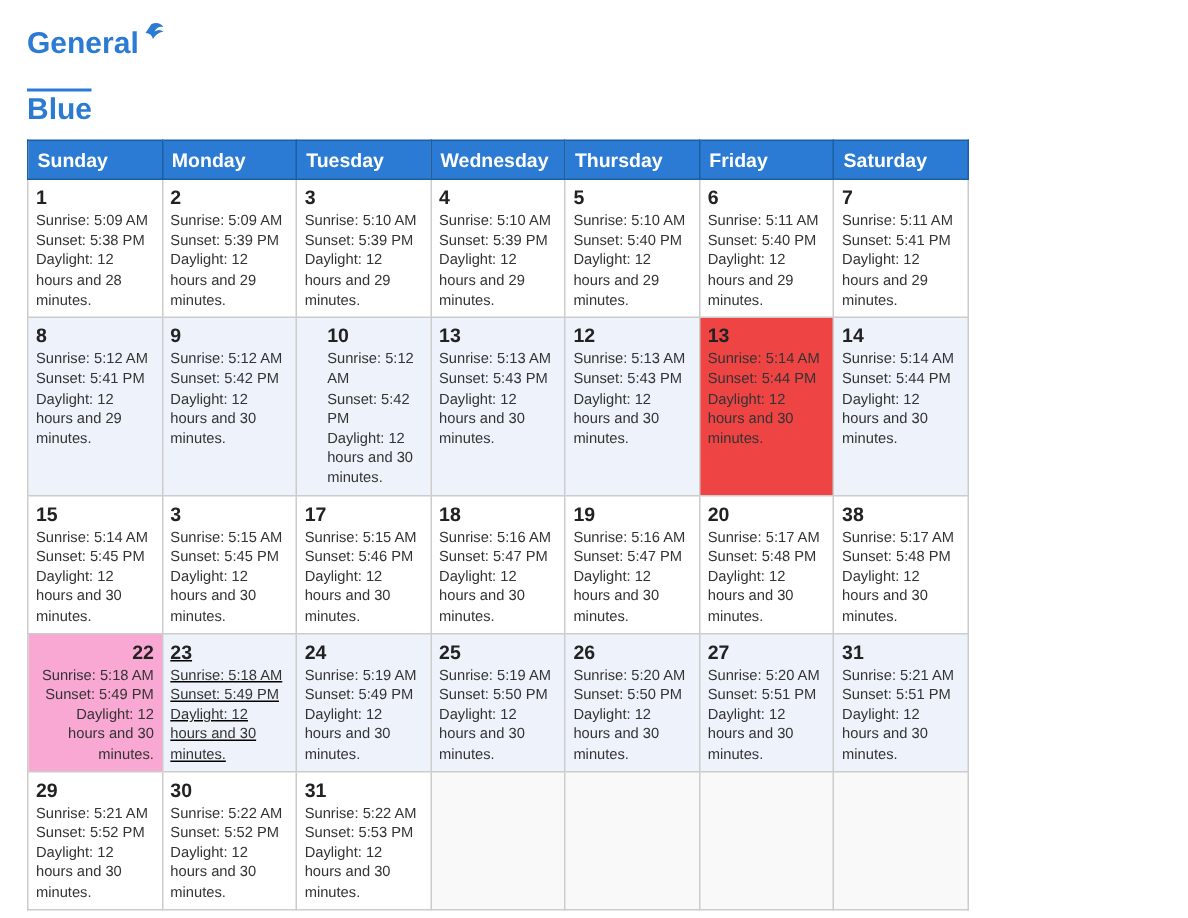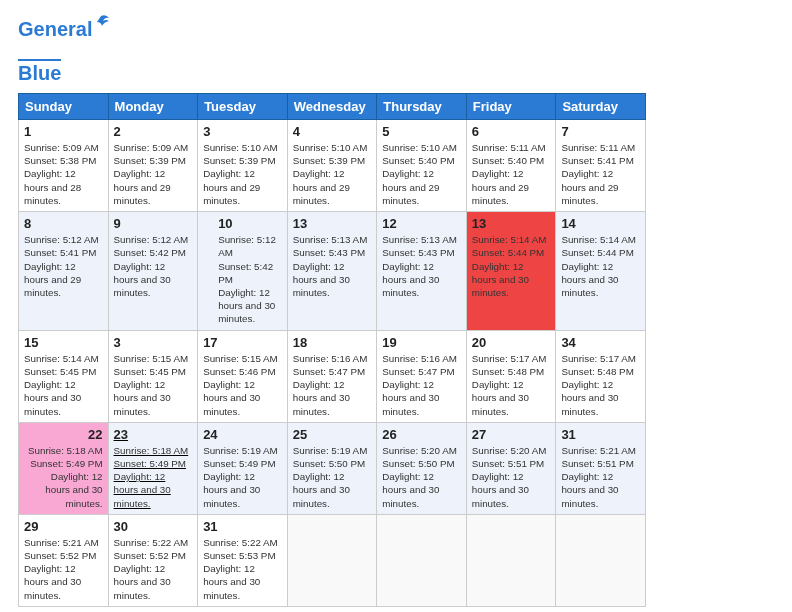--- a/index.html
+++ b/index.html
@@ -207,21 +207,21 @@
           </td>
           <td>
             <span class="day-num">19</span>
             <div class="day-info">Sunrise: 5:16 AM<br>Sunset: 5:47 PM<br>Daylight: 12 hours and 30 minutes.</div>
           </td>
           <td>
             <span class="day-num">20</span>
             <div class="day-info">Sunrise: 5:17 AM<br>Sunset: 5:48 PM<br>Daylight: 12 hours and 30 minutes.</div>
           </td>
           <td>
-            <span class="day-num">34</span>
+            <span class="day-num">38</span>
             <div class="day-info">Sunrise: 5:17 AM<br>Sunset: 5:48 PM<br>Daylight: 12 hours and 30 minutes.</div>
           </td>
         </tr>
         <tr>
           <td style="background: #f9a8d4; text-align: right;">
             <span class="day-num">22</span>
             <div class="day-info">Sunrise: 5:18 AM<br>Sunset: 5:49 PM<br>Daylight: 12 hours and 30 minutes.</div>
           </td>
           <td style="background: rgb(238, 243, 251); text-decoration: underline;">
             <span class="day-num">23</span>

